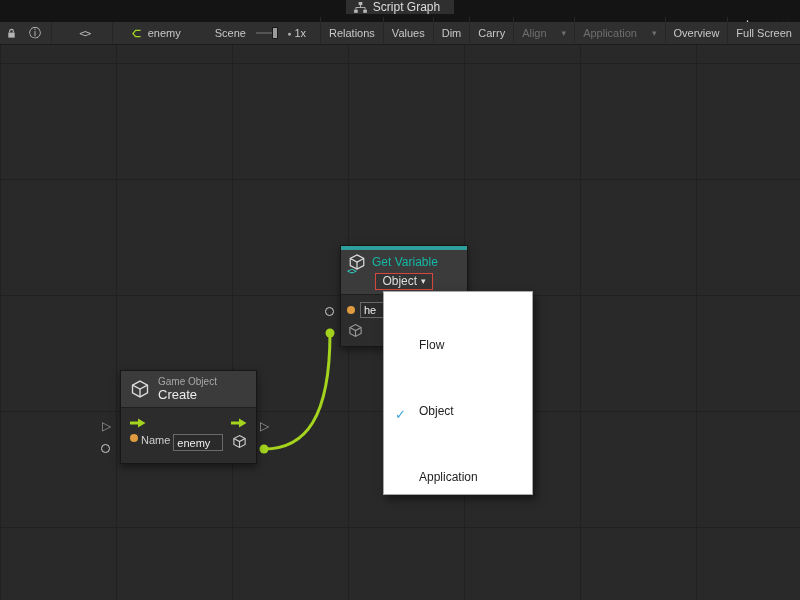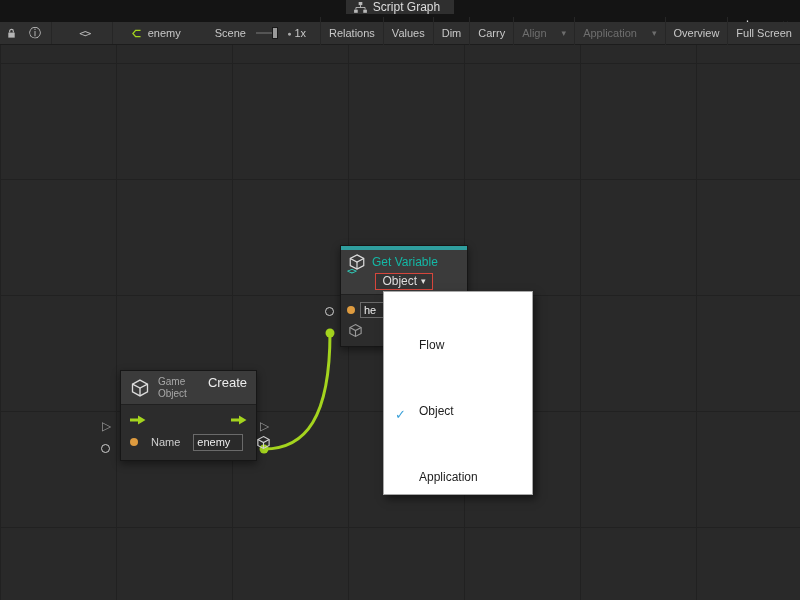--- a/index.html
+++ b/index.html
@@ -43,26 +43,26 @@
   .scope-btn{border:1px solid #d5463c;background:#343434;color:#ddd;font-size:12px;
     padding:0px 6px 1px 6px;display:flex;align-items:center;gap:4px;}
   .gv-body{background:#2c2c2c;border-top:1px solid #202020;padding:4px 6px 5px 6px;}
   .gv-row{display:flex;align-items:center;gap:5px;height:21px;}
   .mini-input{background:#2a2a2a;border:1px solid #6a6a6a;color:#eee;font-size:11px;height:16px;width:66px;
     padding:0 3px;font-family:"Liberation Sans",sans-serif;}
   .cube-row{height:21px;display:flex;align-items:center;padding-left:1px;}
   
   .create-node{left:120px;top:325px;width:137px;}
   .cn-header{display:flex;align-items:center;gap:8px;padding:5px 9px;background:#3b3b3b;}
-  .cn-texts{display:flex;flex-direction:row;line-height:1.15;}
+  .cn-texts{display:flex;flex-direction:column;line-height:1.15;}
   .cn-category{font-size:10px;color:#a8a8a8;}
   .cn-title{font-size:13px;color:#ececec;}
   .cn-body{background:#2c2c2c;border-top:1px solid #202020;padding:4px 9px 7px 9px;}
   .cn-flow-row{display:flex;justify-content:space-between;align-items:center;height:22px;}
-  .cn-name-row{display:flex;align-items:center;gap:13px;height:22px;}
+  .cn-name-row{display:flex;align-items:flex-start;gap:3px;height:22px;}
   .cn-name-label{font-size:11px;color:#cfcfcf;}
   .cn-input{background:#2a2a2a;border:1px solid #6a6a6a;color:#eee;font-size:11px;height:17px;width:50px;
     padding:0 3px;font-family:"Liberation Sans",sans-serif;}
   
   .dot-orange{width:8px;height:8px;border-radius:50%;background:#de9b3f;flex:0 0 auto;}
   .port-circle{position:absolute;width:9px;height:9px;border-radius:50%;border:1.5px solid #cfcfcf;background:transparent;}
   .port-tri{position:absolute;font-size:12px;color:#9a9a9a;line-height:12px;}
   
   .dropdown{position:absolute;left:383px;top:246px;width:150px;background:#ffffff;border:1px solid #a8a8a8;
     box-shadow:3px 4px 8px rgba(0,0,0,.5);padding:2px 0;z-index:20;}

